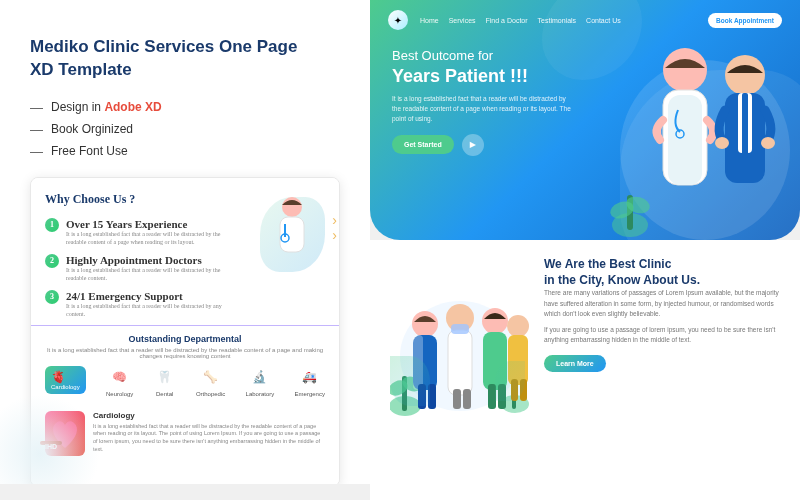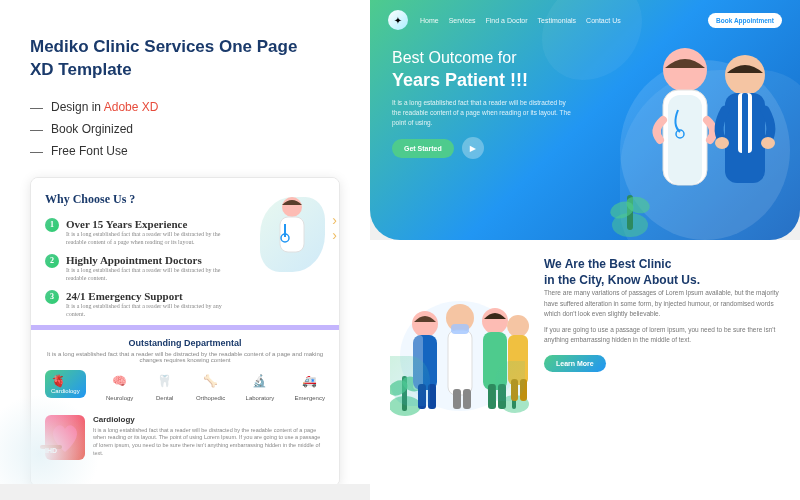--- a/index.html
+++ b/index.html
@@ -41,21 +41,21 @@
       margin-bottom: 7px;
       font-size: 12px;
       color: #333;
     }
     .feature-item .dash {
       color: #555;
       font-size: 13px;
     }
     .feature-item .highlight {
       color: #e74c3c;
-      font-weight: 400;
+      font-weight: 700;
     }
 
     
     .preview-card {
       background: #fff;
       border: 1px solid #e8e8e8;
       border-radius: 8px;
       overflow: hidden;
       box-shadow: 0 2px 12px rgba(0,0,0,0.1);
       height: 310px;
@@ -115,21 +115,21 @@
     .why-sub {
       font-size: 6px;
       color: #888;
       line-height: 1.3;
     }
 
     
     .dept-section {
       background: #fff;
       padding: 8px 14px;
-      border-top: 5px solid #c4b5fd;
+      border-top: 1px solid #c4b5fd;
     }
     .dept-title {
       font-size: 9px;
       font-weight: 700;
       color: #1a3a6b;
       text-align: center;
       margin-bottom: 3px;
     }
     .dept-subtitle {
       font-size: 6px;
@@ -577,21 +577,21 @@
         <span class="nav-link">Find a Doctor</span>
         <span class="nav-link">Testimonials</span>
         <span class="nav-link">Contact Us</span>
       </div>
       <div class="nav-btn">Book Appointment</div>
     </div>
 
     <div style="display:flex; align-items:flex-start;">
       <div class="hero-content">
         <h1>
-          <span style="font-size:16px;font-weight:500;">Best Outcome for</span>
+          <span style="font-size:13px;font-weight:500;">Best Outcome for</span>
           <span>Years Patient !!!</span>
         </h1>
         <p class="hero-subtitle">It is a long established fact that a reader will be distracted by the readable content of a page when reading or its layout. The point of using.</p>
         <div class="hero-buttons">
           <div class="btn-started">Get Started</div>
           <div class="btn-play">
             <span>▶</span>
           </div>
         </div>
       </div>

